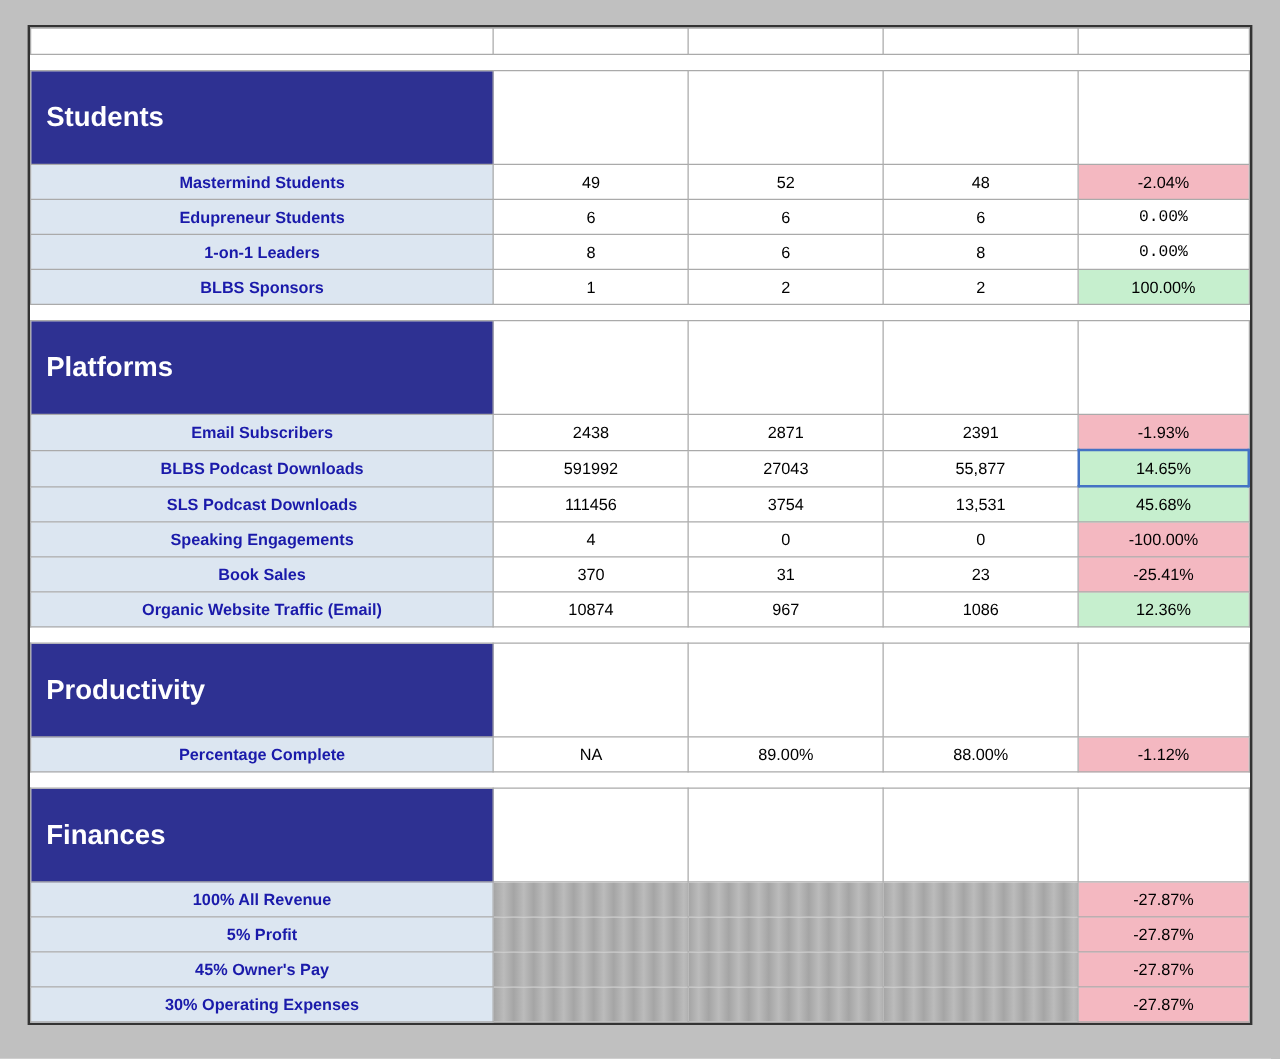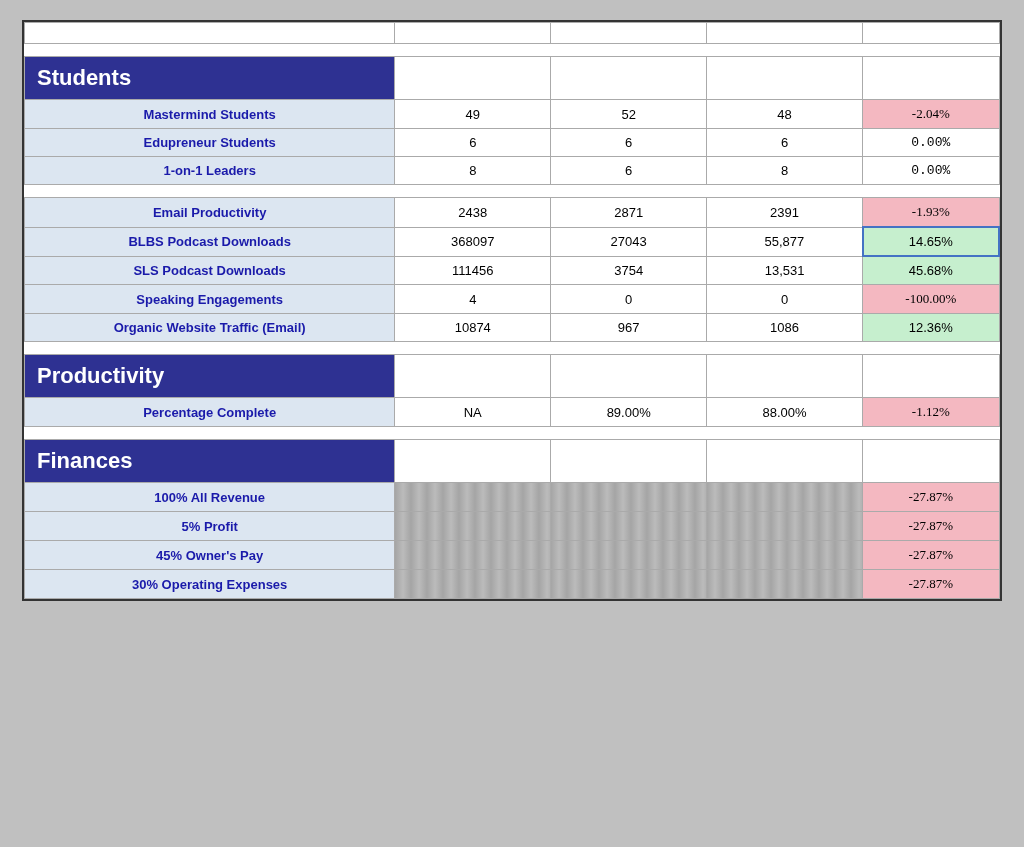--- a/index.html
+++ b/index.html
@@ -53,21 +53,21 @@
       padding: 10px 8px;
     }
 
     
     .section-header td {
       background: #2e3192;
       color: white;
       font-size: 22px;
       font-weight: bold;
       text-align: left;
-      padding: 8px 12px;
+      padding: 24px 12px;
       border: 1px solid #aaa;
     }
     .section-header td.empty-cell {
       background: white;
     }
 
     
     .data-row td {
       background: #dce6f1;
       color: #1a1aaa;
@@ -81,21 +81,20 @@
     .data-row td.value-cell {
       background: white;
       color: #000;
       font-weight: normal;
     }
 
     
     .pct-negative {
       background: #f4b8c1 !important;
       color: #000;
-      font-family: Liberation Serif, serif;
     }
     .pct-positive {
       background: #c6efce !important;
       color: #000;
     }
     .pct-zero {
       background: white !important;
       color: #000;
       font-family: Liberation Mono, monospace;
     }
@@ -176,52 +175,73 @@
       <td class="value-cell">6</td>
       <td class="value-cell pct-zero">0.00%</td>
     </tr>
         <tr class="data-row">
       <td class="label-cell">1-on-1 Leaders</td>
       <td class="value-cell">8</td>
       <td class="value-cell">6</td>
       <td class="value-cell">8</td>
       <td class="value-cell pct-zero">0.00%</td>
     </tr>
+        <tr class="data-row">
+      <td class="label-cell">BLBS Sponsors</td>
+      <td class="value-cell">1</td>
+      <td class="value-cell">2</td>
+      <td class="value-cell">2</td>
+      <td class="value-cell pct-positive">100.00%</td>
+    </tr>
         <tr class="spacer-row">
           <td colspan="5"></td>
         </tr>
-        <tr class="data-row">
-      <td class="label-cell">Email Productivity</td>
+        <tr class="section-header">
+    <td>Platforms</td>
+    <td class="empty-cell"></td>
+    <td class="empty-cell"></td>
+    <td class="empty-cell"></td>
+    <td class="empty-cell"></td>
+  </tr>
+        <tr class="data-row">
+      <td class="label-cell">Email Subscribers</td>
       <td class="value-cell">2438</td>
       <td class="value-cell">2871</td>
       <td class="value-cell">2391</td>
       <td class="value-cell pct-negative">-1.93%</td>
     </tr>
         <tr class="data-row">
       <td class="label-cell">BLBS Podcast Downloads</td>
-      <td class="value-cell">368097</td>
+      <td class="value-cell">591992</td>
       <td class="value-cell">27043</td>
       <td class="value-cell">55,877</td>
       <td class="value-cell pct-highlight">14.65%</td>
     </tr>
         <tr class="data-row">
       <td class="label-cell">SLS Podcast Downloads</td>
       <td class="value-cell">111456</td>
       <td class="value-cell">3754</td>
       <td class="value-cell">13,531</td>
       <td class="value-cell pct-positive">45.68%</td>
     </tr>
         <tr class="data-row">
       <td class="label-cell">Speaking Engagements</td>
       <td class="value-cell">4</td>
       <td class="value-cell">0</td>
       <td class="value-cell">0</td>
       <td class="value-cell pct-negative">-100.00%</td>
     </tr>
         <tr class="data-row">
+      <td class="label-cell">Book Sales</td>
+      <td class="value-cell">370</td>
+      <td class="value-cell">31</td>
+      <td class="value-cell">23</td>
+      <td class="value-cell pct-negative">-25.41%</td>
+    </tr>
+        <tr class="data-row">
       <td class="label-cell">Organic Website Traffic (Email)</td>
       <td class="value-cell">10874</td>
       <td class="value-cell">967</td>
       <td class="value-cell">1086</td>
       <td class="value-cell pct-positive">12.36%</td>
     </tr>
         <tr class="spacer-row">
           <td colspan="5"></td>
         </tr>
         <tr class="section-header">

